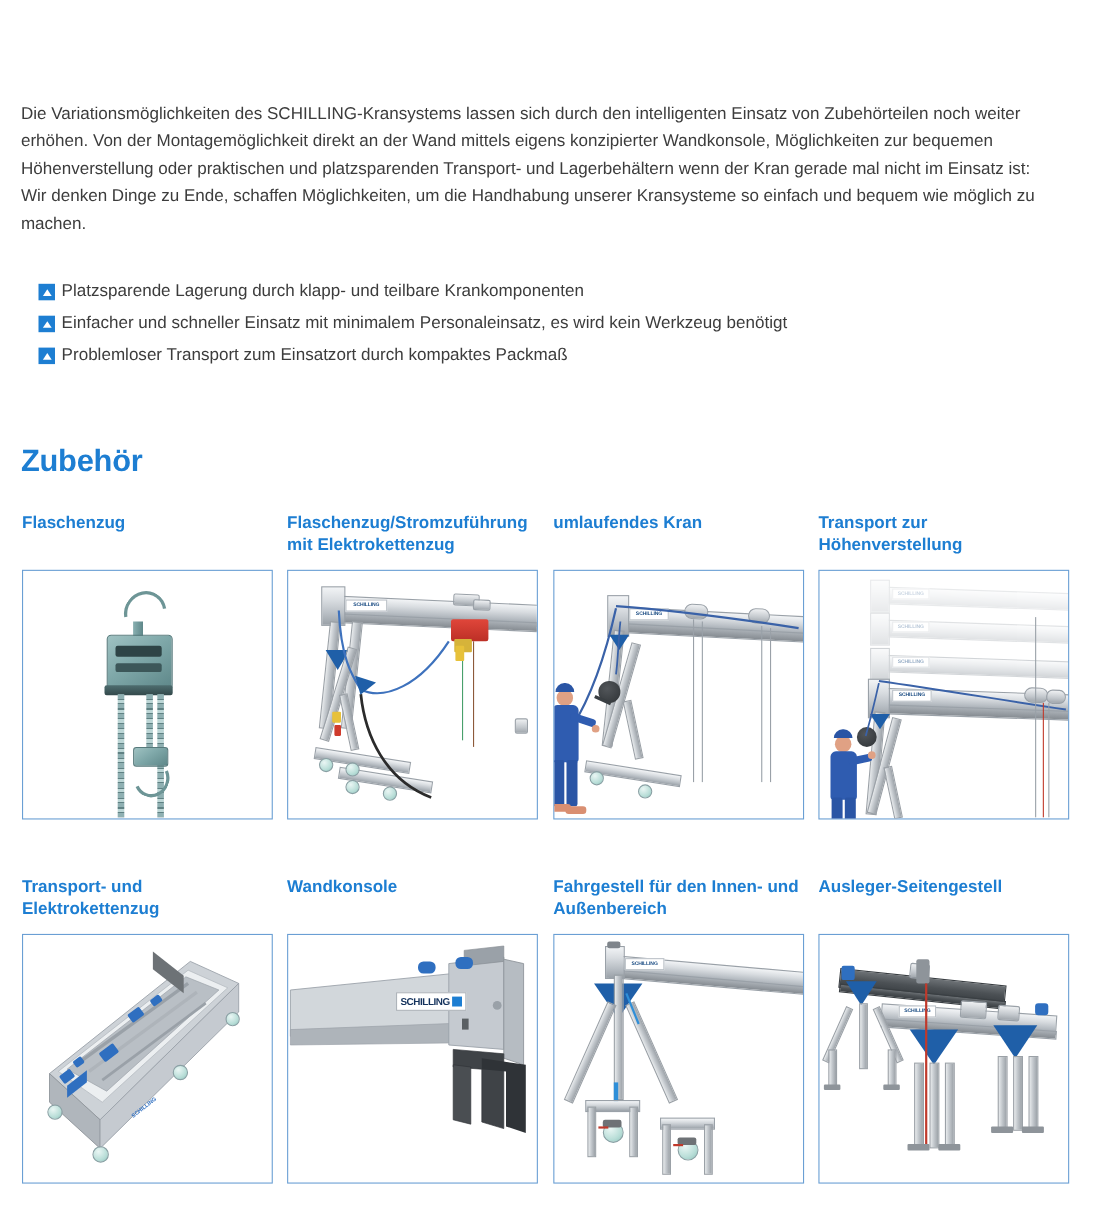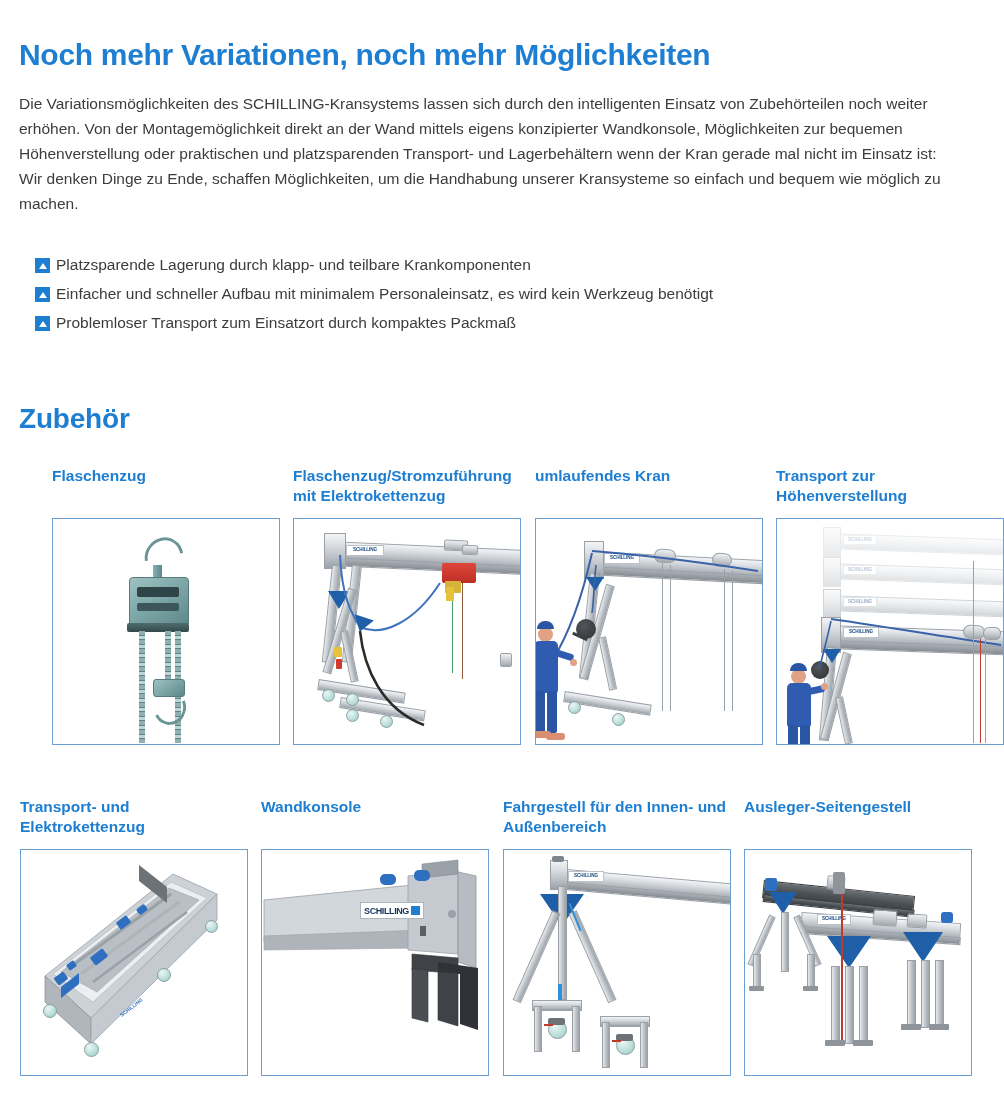--- a/index.html
+++ b/index.html
@@ -234,42 +234,41 @@
     background: radial-gradient(circle at 40% 35%, #52565a 0%, #2e3235 100%);
     border-radius:50%;
   }
   .blue-chip { position:absolute; background:#2f6fc0; border-radius:1.5px; }
 </style>
 </head>
 <body>
 
 <div class="page">
 
-  <h1 class="headline">Noch mehr Variationen, noch mehr Möglichkeiten</h1>
 
   <p class="intro">Die Variationsmöglichkeiten des SCHILLING-Kransystems lassen sich durch den intelligenten Einsatz von Zubehörteilen noch weiter erhöhen. Von der Montagemöglichkeit direkt an der Wand mittels eigens konzipierter Wandkonsole, Möglichkeiten zur bequemen Höhenverstellung oder praktischen und platzsparenden Transport- und Lagerbehältern wenn der Kran gerade mal nicht im Einsatz ist: Wir denken Dinge zu Ende, schaffen Möglichkeiten, um die Handhabung unserer Kransysteme so einfach und bequem wie möglich zu machen.</p>
 
   <ul class="bullets" style="list-style:none;margin:16px;padding:0;">
     <li class="bullet-row">
       <span class="bullet-icon"></span>
       <span class="bullet-text">Platzsparende Lagerung durch klapp- und teilbare Krankomponenten</span>
     </li>
     <li class="bullet-row">
       <span class="bullet-icon"></span>
-      <span class="bullet-text">Einfacher und schneller Aufbau mit minimalem Personaleinsatz, es wird kein Werkzeug benötigt</span>
+      <span class="bullet-text">Einfacher und schneller Einsatz mit minimalem Personaleinsatz, es wird kein Werkzeug benötigt</span>
     </li>
     <li class="bullet-row">
       <span class="bullet-icon"></span>
       <span class="bullet-text">Problemloser Transport zum Einsatzort durch kompaktes Packmaß</span>
     </li>
   </ul>
 
   <h2 class="section-heading">Zubehör</h2>
 
-  <div class="grid row1" style="position:absolute;height:280px;margin-left:32px;">
+  <div class="grid row1" style="position:absolute;height:280px;">
 
     <div class="card c0">
       <div class="card-title">Flaschenzug</div>
       <div class="card-frame">
         <div class="scene">
 
           <div class="hook" style="left:92px;top:18px;width:32px;height:34px;transform:rotate(35deg);"></div>
           <div style="position:absolute;left:100px;top:46px;width:9px;height:14px;background:linear-gradient(90deg,#89b0b1,#5e8789);"></div>
 
           <div class="hoist-body" style="left:76px;top:58px;width:58px;height:48px;"></div>

